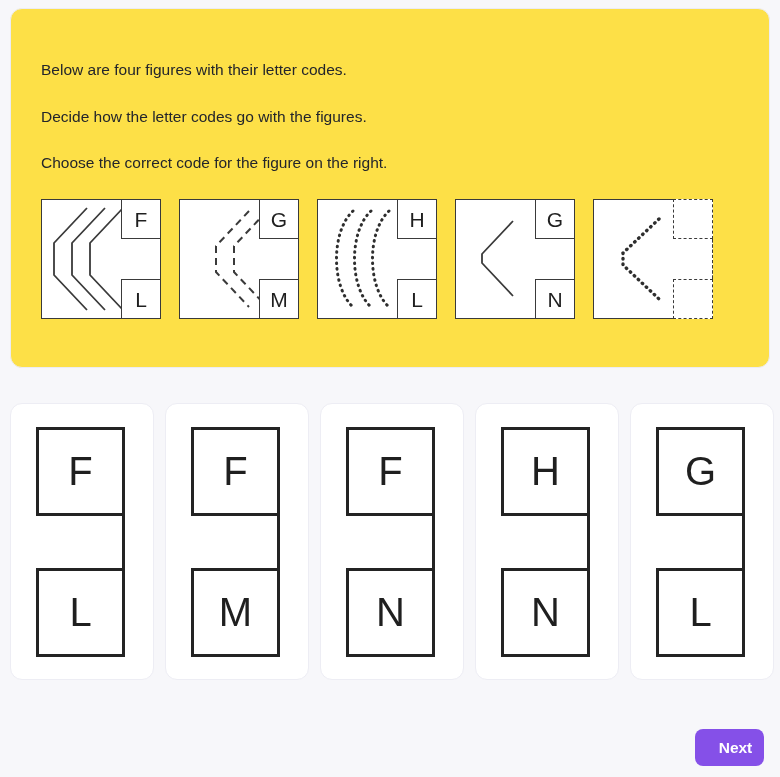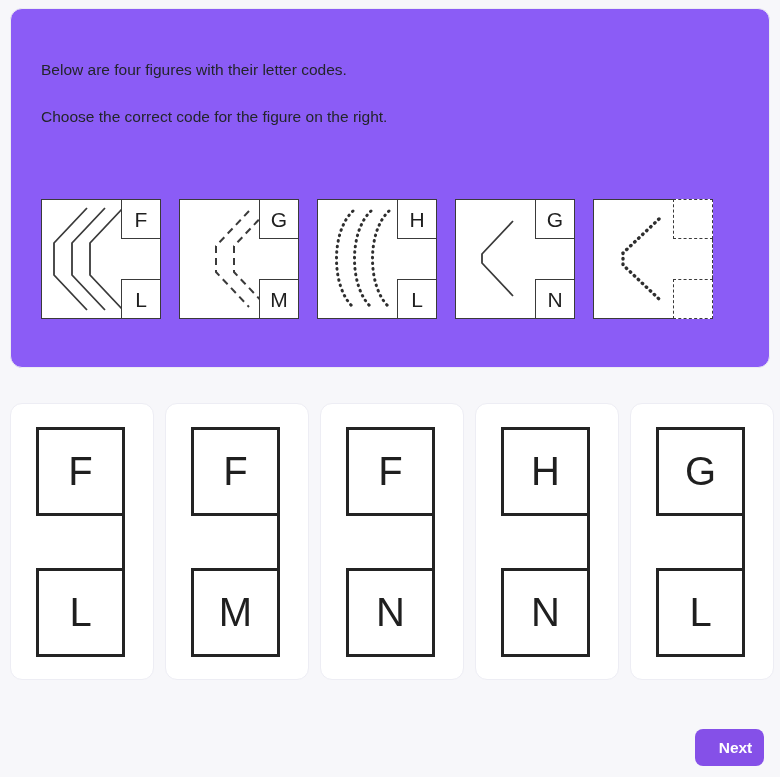--- a/index.html
+++ b/index.html
@@ -9,21 +9,21 @@
     background: #f7f7fa;
     font-family: "Liberation Sans", sans-serif;
     -webkit-font-smoothing: antialiased;
   }
   .page { position: relative; width: 780px; height: 777px; overflow: hidden; }
 
   
   .prompt-card {
     position: absolute; left: 10px; top: 8px;
     width: 760px; height: 360px;
-    background: #8b5cf6;
+    background: #fde047;
     border: 1px solid #ececf3;
     border-radius: 12px;
   }
   .instructions { position: absolute; left: 30px; top: 52px; }
   .instr-line {
     font-size: 15.5px; color: #23252b;
     line-height: 1.2; margin-bottom: 28px;
     white-space: nowrap;
   }
   .instr-line:last-child { margin-bottom: 16px; }
@@ -135,20 +135,21 @@
 </style>
 </head>
 <body>
 
 <div class="page">
 
   <div class="prompt-card">
 
     <div class="instructions">
       <div class="instr-line">Below are four figures with their letter codes.</div>
+      <div class="instr-line">Decide how the letter codes go with the figures.</div>
       <div class="instr-line">Choose the correct code for the figure on the right.</div>
     </div>
 
     <div class="figure-row">
 
       <div class="figure-slot">
         <div class="fig">
           <div class="frame"></div>
           <svg class="fig-art" viewBox="0 0 120 120">
             <g fill="none" stroke="#3a3a3a" stroke-width="1.8">

